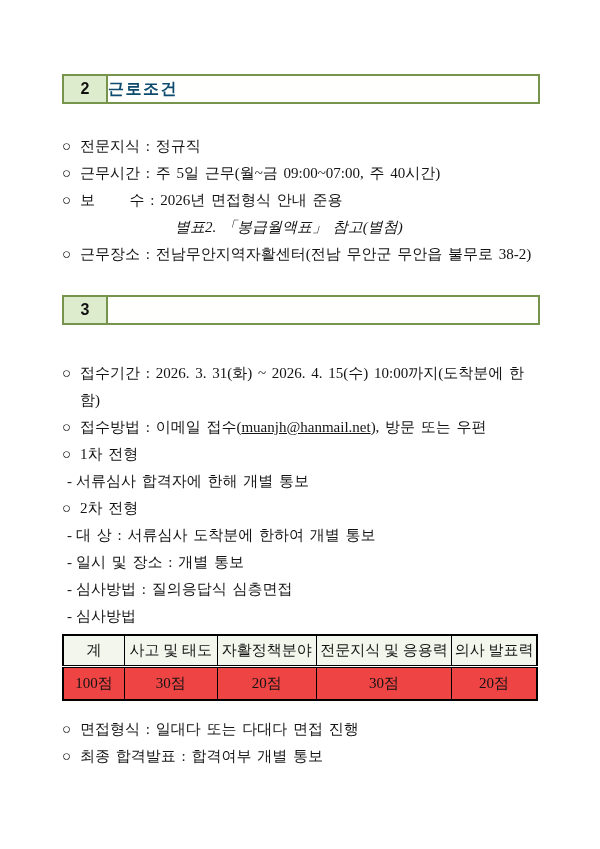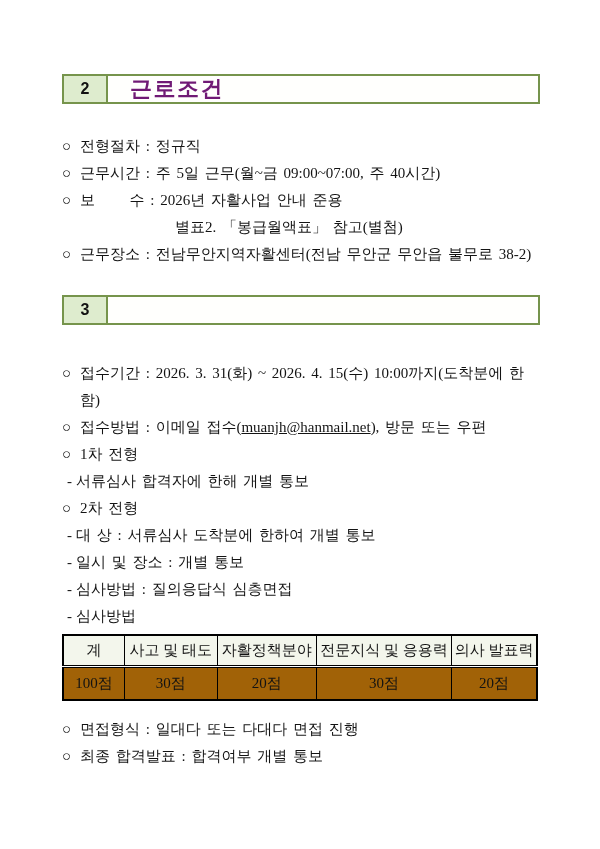--- a/index.html
+++ b/index.html
@@ -15,72 +15,72 @@
     display:flex;align-items:stretch;height:30px;box-sizing:border-box;
     border:2px solid #76944c;background:#fffffd;
     font-family:"Liberation Sans","DejaVu Sans",sans-serif;font-weight:bold;
   }
   .sec-num{
     width:42px;flex:none;background:#deecce;border-right:2px solid #76944c;
     display:flex;align-items:center;justify-content:center;
     font-size:16px;color:#111;
   }
   .sec-title{
-    display:flex;align-items:center;padding-left:22px;
-    font-size:22px;letter-spacing:1.5px;color:#701a75;
+    display:flex;align-items:center;
+    font-size:16px;letter-spacing:1.5px;color:#0c4a6e;
   }
   
   .list{font-size:15px;word-spacing:2px;}
   .list-s2{margin-top:29px;}
   .list-s3{margin-top:35px;}
   .list-foot{margin-top:15px;}
   .line{display:flex;line-height:27px;white-space:pre-wrap;}
   .bullet{width:18px;flex:none;}
   .bullet.dash{width:14px;padding-left:5px;box-sizing:border-box;}
   .txt{flex:1;}
-  .line.cont .txt{padding-left:95px;}
+  .line.cont .txt{padding-left:95px;font-style:italic;}
   .email{text-decoration:underline;color:inherit;cursor:pointer;margin-top:45px;}
   .hdr2{margin-top:27px;}
   
   table.criteria{
     width:476px;border-collapse:collapse;margin-top:4px;
     font-size:15px;table-layout:fixed;
   }
   table.criteria th,table.criteria td{
     border:1px solid #000;text-align:center;font-weight:normal;
     padding:0;overflow:hidden;
   }
   table.criteria{border:2px solid #000;}
   table.criteria th{
     height:29px;background:#f3f6ec;border-bottom:3px double #000;
   }
-  table.criteria td{height:31px;background:#a16207;}
+  table.criteria td{height:31px;background:#ef4444;}
 </style>
 </head>
 <body>
 
 <div class="page">
 
   <div class="section-header">
     <div class="sec-num">2</div>
     <div class="sec-title">근로조건</div>
   </div>
 
   <div class="list list-s2">
     <div class="line">
       <span class="bullet">○</span>
-      <span class="txt">전형절차 : 정규직</span>
+      <span class="txt">전문지식 : 정규직</span>
     </div>
     <div class="line">
       <span class="bullet">○</span>
       <span class="txt">근무시간 : 주 5일 근무(월~금 09:00~07:00, 주 40시간)</span>
     </div>
     <div class="line">
       <span class="bullet">○</span>
-      <span class="txt">보      수 : 2026년 자활사업 안내 준용</span>
+      <span class="txt">보      수 : 2026년 면접형식 안내 준용</span>
     </div>
     <div class="line cont">
       <span class="bullet"></span>
       <span class="txt">별표2. 「봉급월액표」 참고(별첨)</span>
     </div>
     <div class="line">
       <span class="bullet">○</span>
       <span class="txt">근무장소 : 전남무안지역자활센터(전남 무안군 무안읍 불무로 38-2)</span>
     </div>
   </div>

